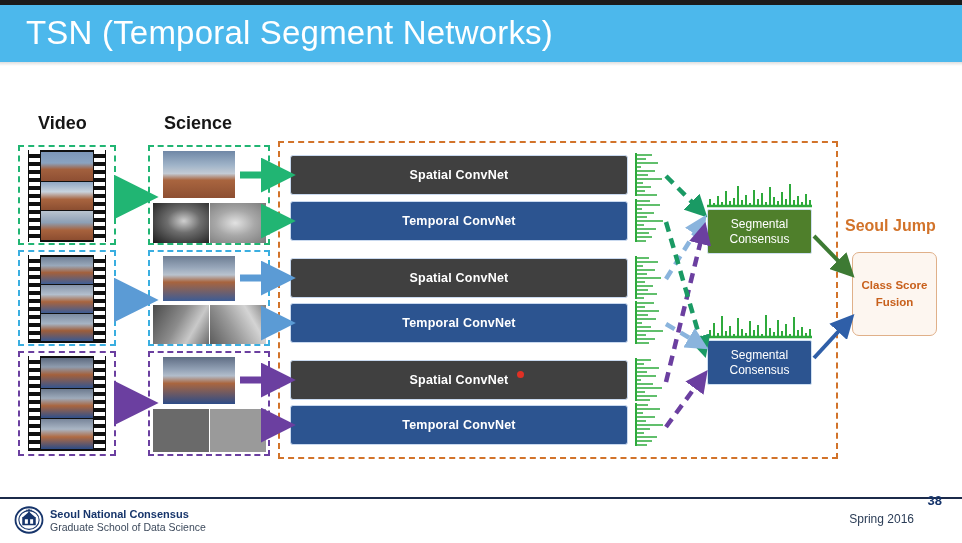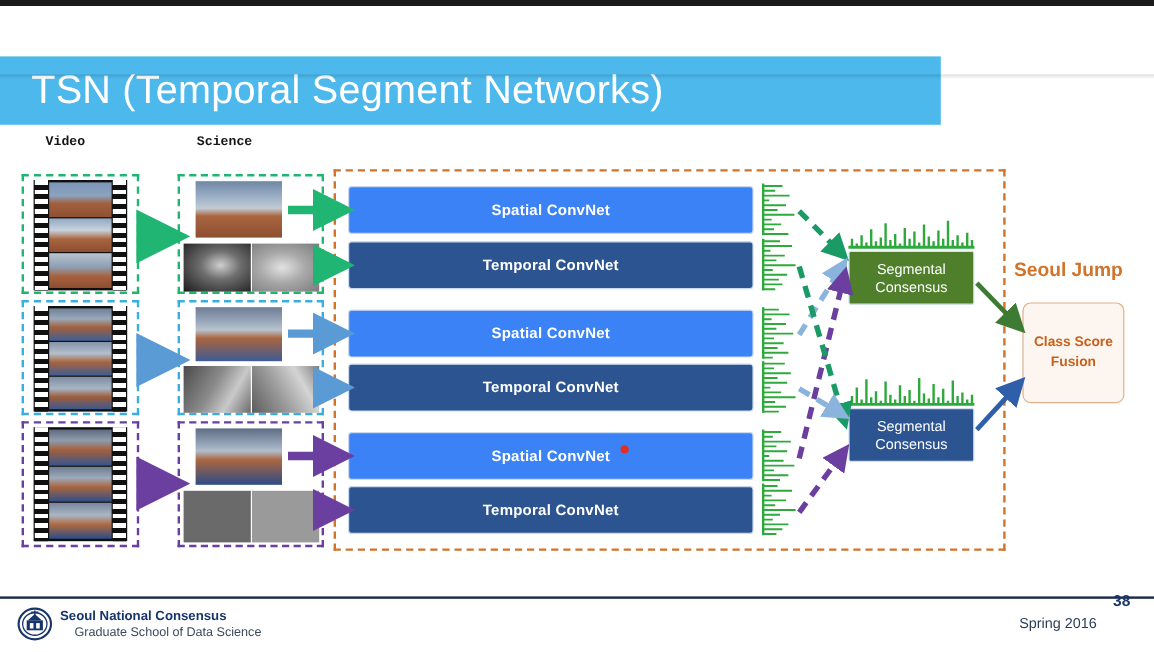--- a/index.html
+++ b/index.html
@@ -6,35 +6,34 @@
   html, body {
     width: 962px; height: 543px;
     font-family: "Liberation Sans", sans-serif;
     background: #ffffff; overflow: hidden;
   }
   #slide { position: relative; width: 962px; height: 543px; background: #ffffff; }
 
   
   .top-strip { position: absolute; left: 0; top: 0; width: 962px; height: 5px; background: #1b1b1b; }
   .title-banner {
-    position: absolute; left: 0; top: 5px; width: 784px; height: 57px;
+    position: absolute; left: 0; top: 5px; width: 962px; height: 57px;
     background: #4cb8ec;
-    margin-top: 42px;
   }
   .title-text {
     position: absolute; left: 26px; top: 9px;
     font-size: 33px; color: #ffffff; letter-spacing: .2px; white-space: nowrap;
   }
   .banner-shadow {
     position: absolute; left: 0; top: 62px; width: 962px; height: 4px;
     background: linear-gradient(to bottom, rgba(0,0,0,.13), rgba(0,0,0,0));
   }
 
   
-  .col-head { position: absolute; font-size: 11px; font-weight: bold; color: #161616; white-space: nowrap; font-family: Liberation Mono, monospace; }
+  .col-head { position: absolute; font-size: 18px; font-weight: bold; color: #161616; white-space: nowrap; }
   #head-video    { left: 38px;  top: 113px; }
   #head-snippets { left: 164px; top: 113px; }
   #head-tsn      { left: 425px; top: 113px; }
 
   
   .dash-frame { position: absolute; border: 2.5px dashed; background: transparent; }
   .tsn-frame  { position: absolute; border: 2.5px dashed #d2732a; }
 
   
   .filmstrip {
@@ -58,21 +57,21 @@
   .snippet { position: absolute; }
   .snip-rgb   { }
   .snip-flow  { }
 
   
   .convnet {
     position: absolute; display: flex; align-items: center; justify-content: center;
     color: #ffffff; font-size: 12.5px; font-weight: bold;
     border-radius: 3px; letter-spacing: .2px;
   }
-  .conv-spatial  { background: #3b82f6; border: 1px solid #c9d9ef; }
+  .conv-spatial  { background: #404040; border: 1px solid #c9d9ef; }
   .conv-temporal { background: #2c5490; border: 1px solid #c9d9ef; }
 
   
   .consensus {
     position: absolute; display: flex; flex-direction: column;
     align-items: center; justify-content: center;
     color: #ffffff; font-size: 12px; line-height: 1.25; text-align: center;
     border-radius: 2px;
   }
   .cons-green { background: #4f7f2b; border: 1px solid #cfe0f2; }
@@ -94,21 +93,21 @@
   #overlay { position: absolute; left: 0; top: 0; width: 962px; height: 543px; pointer-events: none; }
 
   
   .footer-rule { position: absolute; left: 0; top: 497px; width: 962px; height: 2px; background: #1b2a4a; }
   #snu-logo { position: absolute; left: 14px; top: 505px; width: 30px; height: 30px; }
   #footer-name {
     position: absolute; left: 50px; top: 508px;
     font-size: 11px; font-weight: bold; color: #17356b; white-space: nowrap;
   }
   #footer-sub {
-    position: absolute; left: 62px; top: 521px;
+    position: absolute; left: 50px; top: 521px;
     font-size: 10.5px; color: #3d4a5c; white-space: nowrap;
   }
   #footer-term {
     position: absolute; right: 48px; top: 512px;
     font-size: 12px; color: #2b3d57; white-space: nowrap;
   }
   #footer-page {
     position: absolute; right: 20px; top: 493px;
     font-size: 13px; font-weight: bold; color: #17356b; white-space: nowrap;
   }

